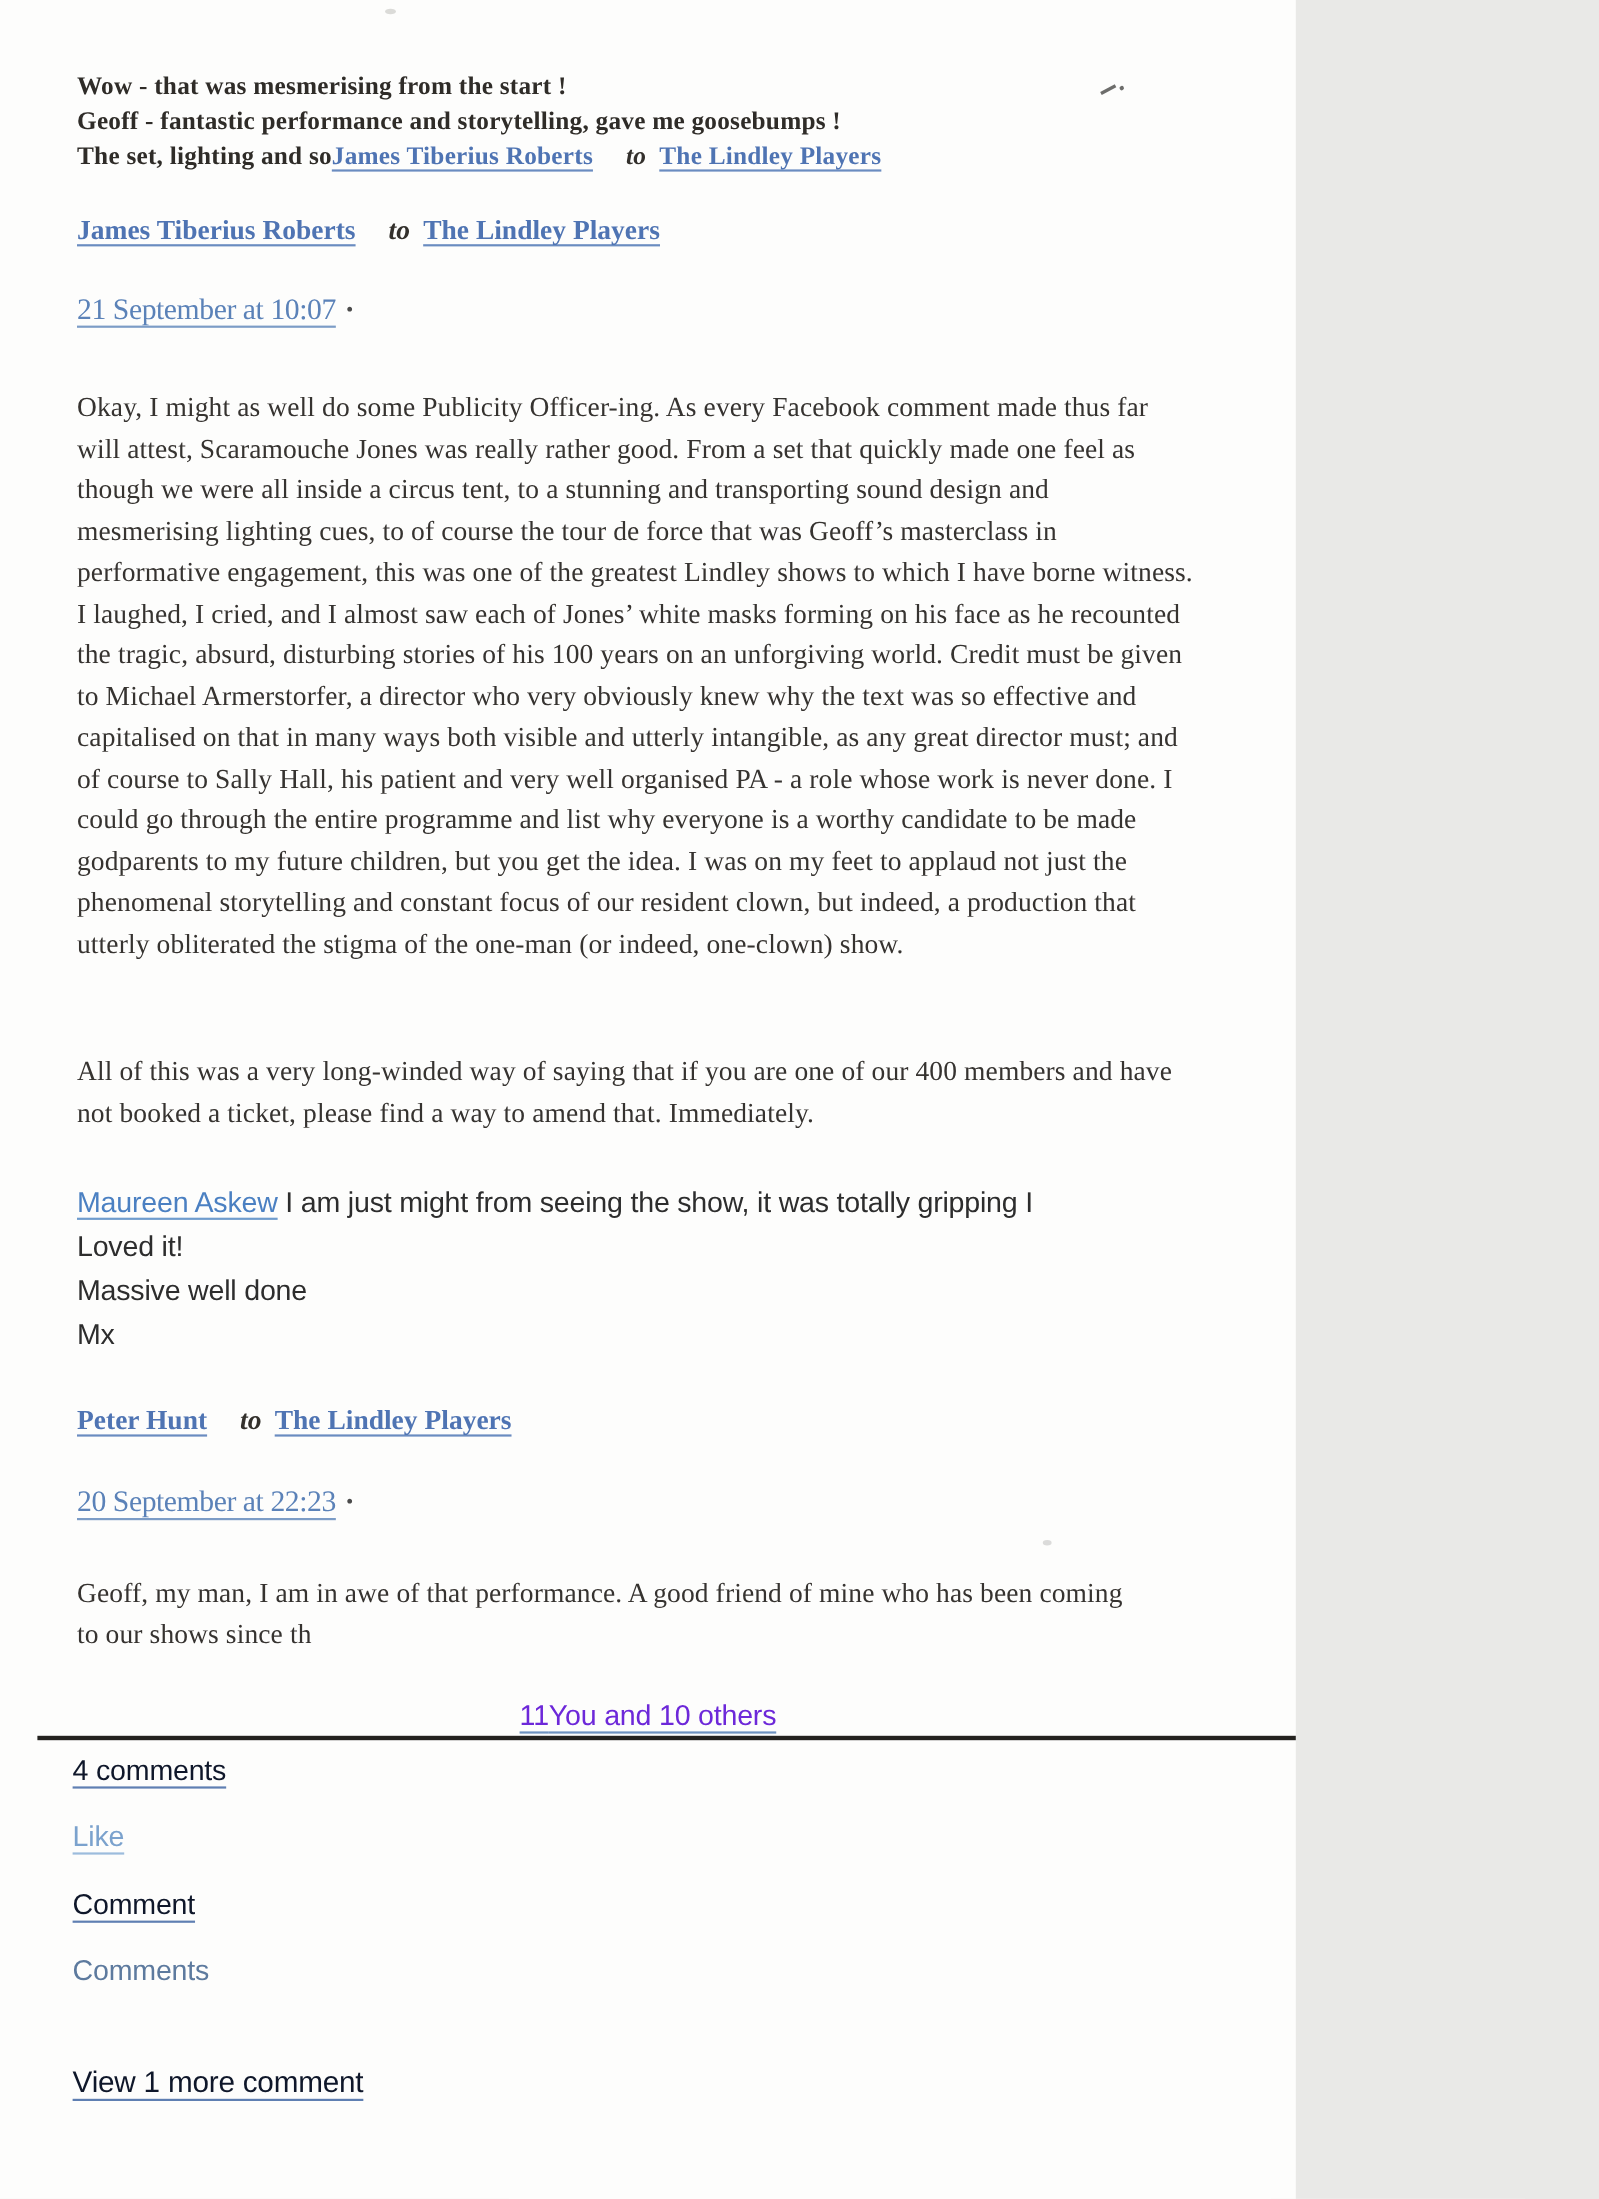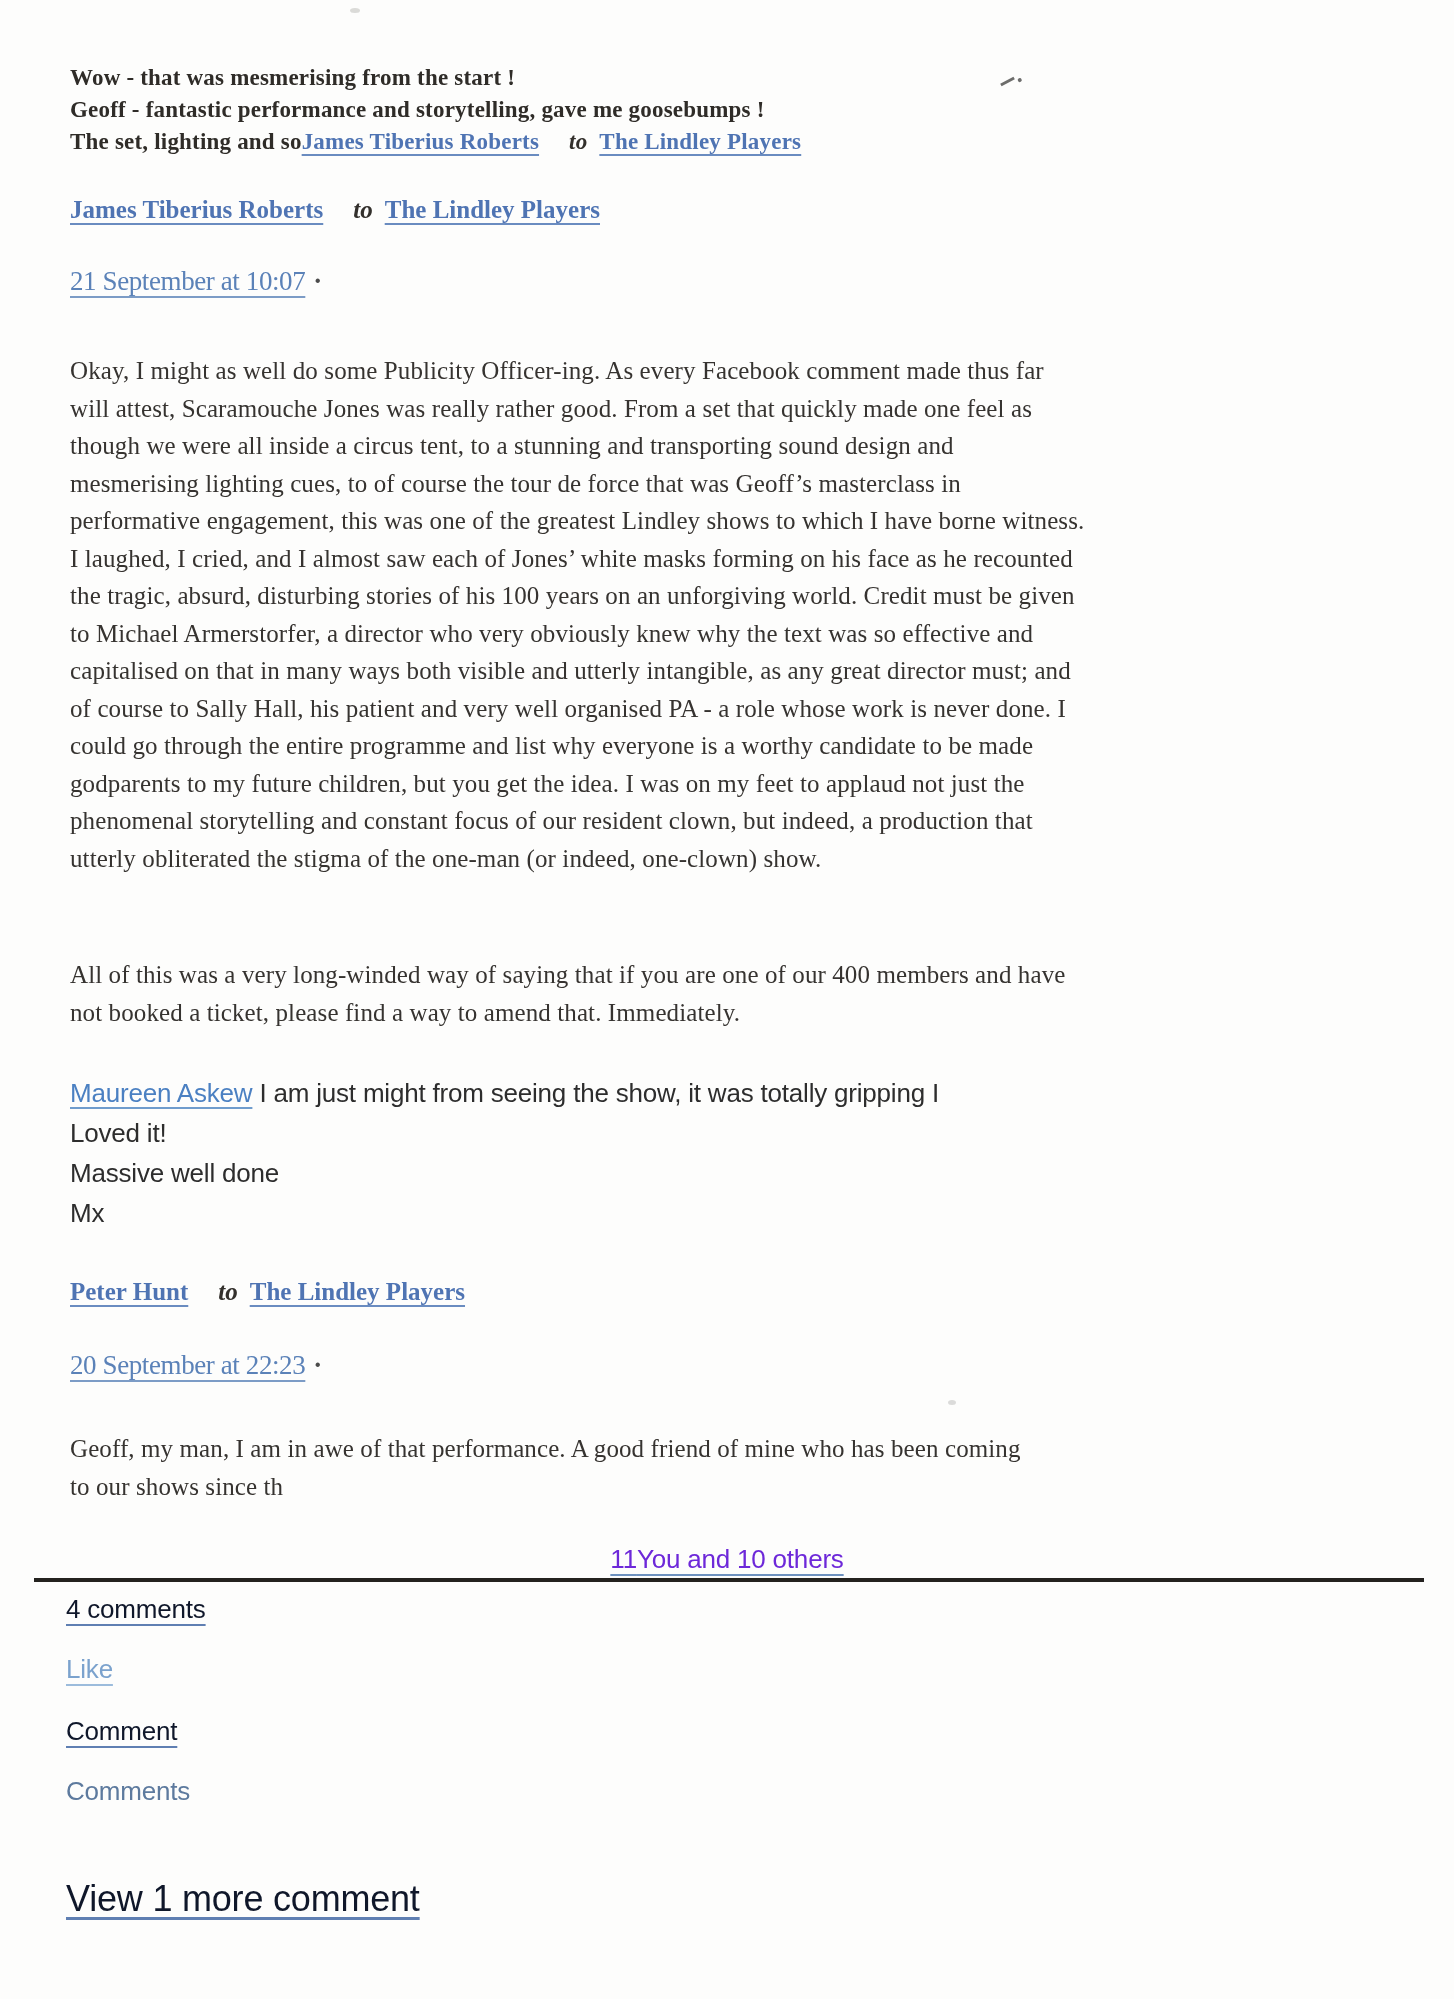--- a/index.html
+++ b/index.html
@@ -3,21 +3,21 @@
 <meta charset="utf-8">
 <style>
   html,body{margin:0;padding:0;}
   body{
     width:1454px;height:1999px;
     background:#e9e9e7;
     font-family:"Liberation Serif", serif;
   }
   .page{
     position:relative;
-    width:1454px;height:1999px;
+    width:1178px;height:1999px;
     background:#fdfdfc;
     overflow:hidden;
     color:#38342f;
   }
   
   .quote-block{
     position:absolute;left:70px;top:62px;
     font-weight:bold;font-size:23px;line-height:32px;
     color:#2f2c28;letter-spacing:.2px;
     white-space:nowrap;
@@ -102,21 +102,21 @@
   .footer-item{
     position:absolute;left:66px;
     font-family:"Liberation Sans", sans-serif;
     font-size:26px;letter-spacing:-0.2px;
     white-space:nowrap;
   }
   .fi-comments-count{top:1594px;}
   .fi-like{top:1654px;}
   .fi-comment{top:1716px;}
   .fi-comments-label{top:1776px;color:#5d7a9e;}
-  .fi-view-more{top:1878px;font-size:36px;}
+  .fi-view-more{top:1878px;font-size:27px;}
   .sans-link{
     color:#0f172a;
     text-decoration:underline;
     text-decoration-color:#5f7fb2;
     text-underline-offset:6px;
     cursor:pointer;
   }
   .sans-link-light{
     color:#7ba2cd;
     text-decoration:underline;

